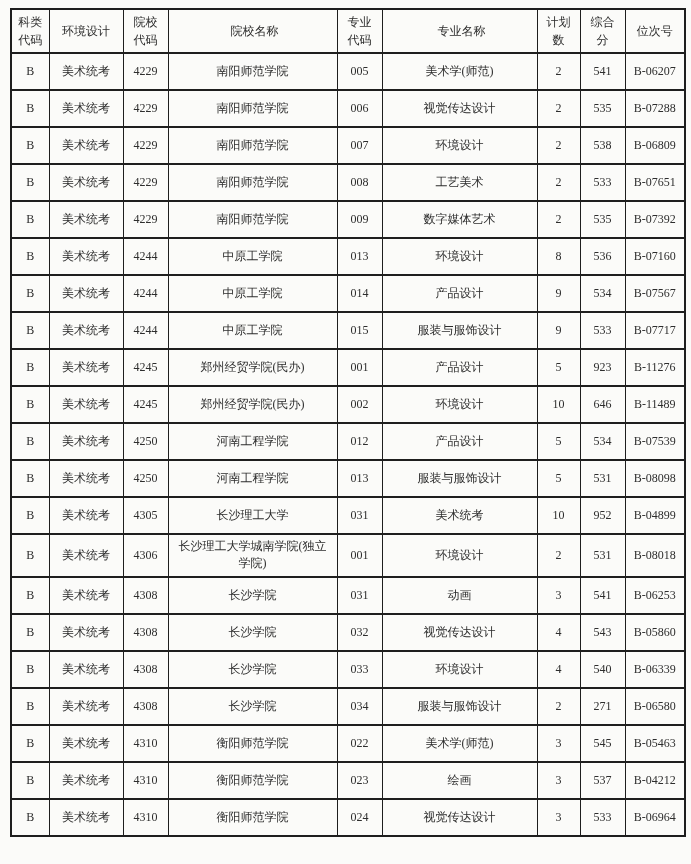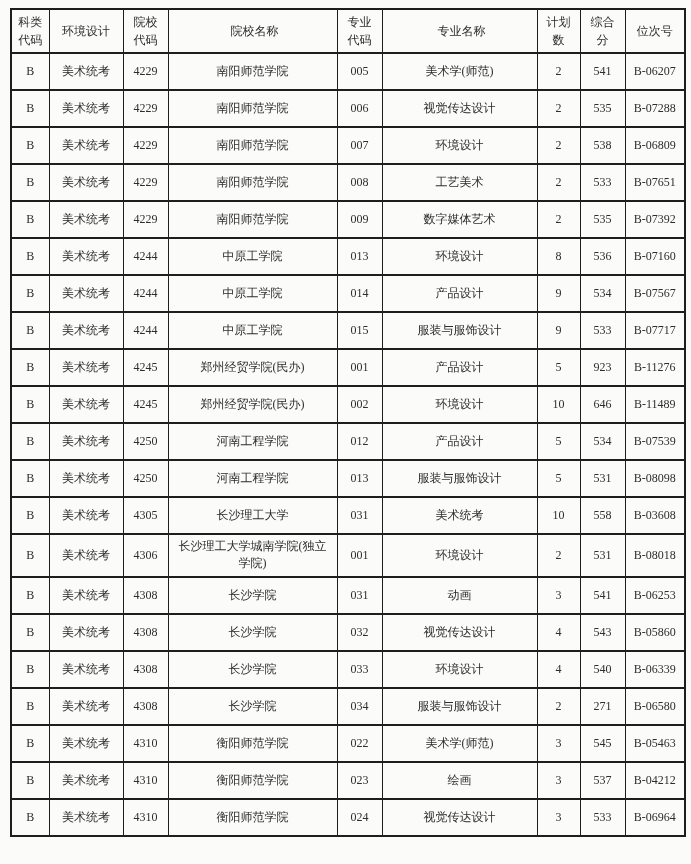--- a/index.html
+++ b/index.html
@@ -209,22 +209,22 @@
           <td>B-08098</td>
         </tr>
         <tr>
           <td>B</td>
           <td>美术统考</td>
           <td>4305</td>
           <td>长沙理工大学</td>
           <td>031</td>
           <td>美术统考</td>
           <td>10</td>
-          <td>558</td>
-          <td>B-03608</td>
+          <td>952</td>
+          <td>B-04899</td>
         </tr>
         <tr>
           <td>B</td>
           <td>美术统考</td>
           <td>4306</td>
           <td>长沙理工大学城南学院(独立学院)</td>
           <td>001</td>
           <td>环境设计</td>
           <td>2</td>
           <td>531</td>

